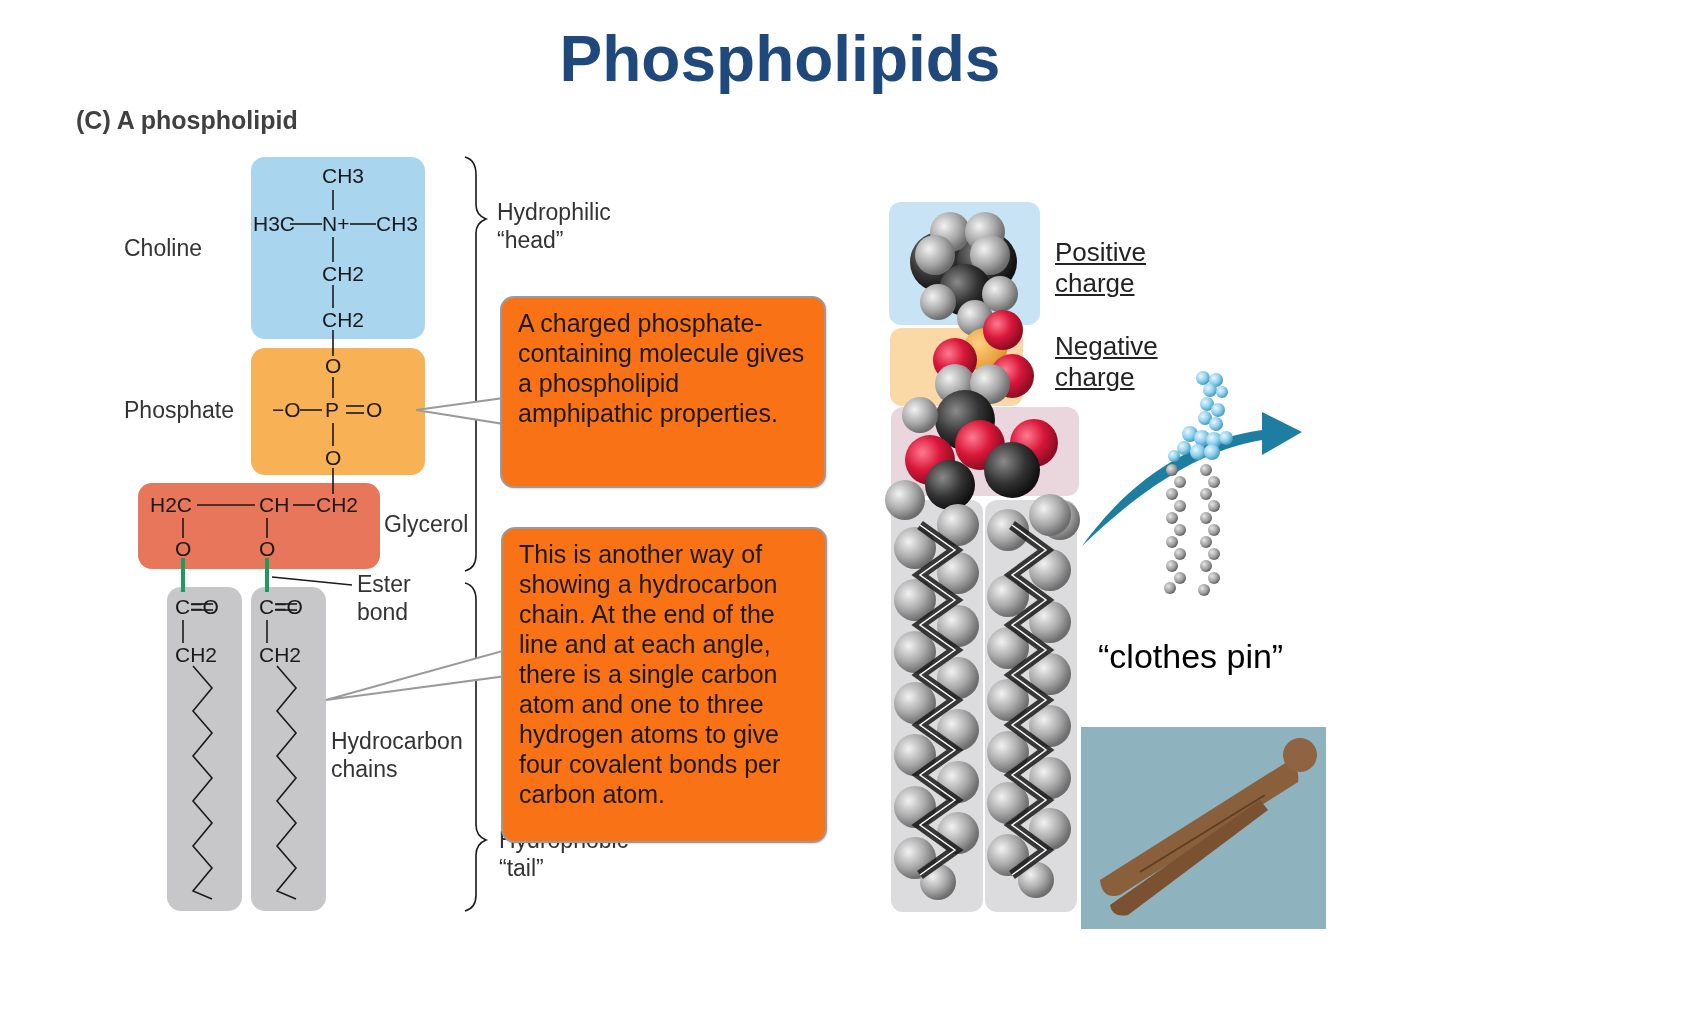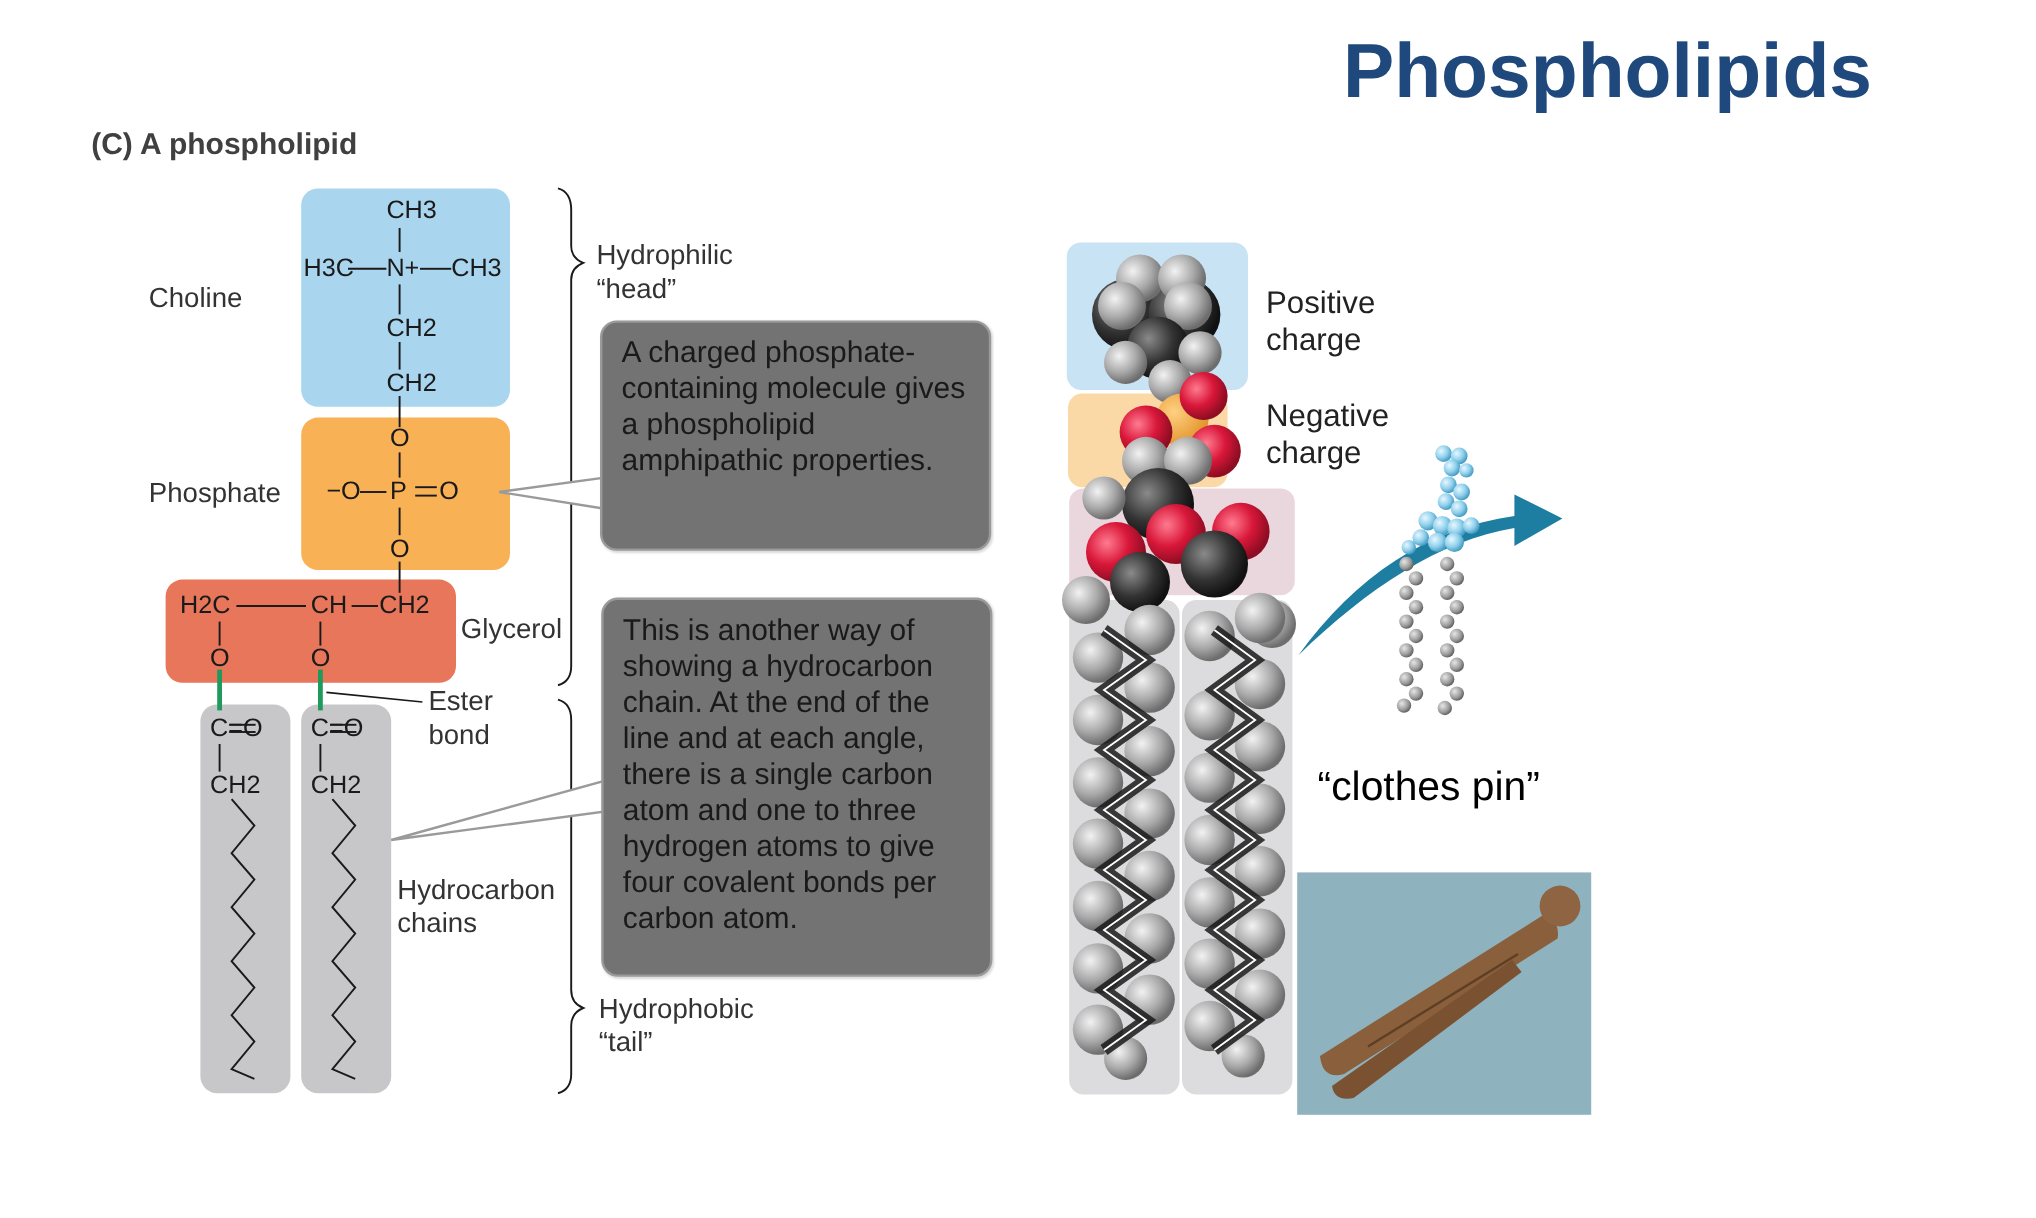--- a/index.html
+++ b/index.html
@@ -1,22 +1,22 @@
 <!DOCTYPE html>
 <html><head>
 <meta charset="utf-8">
 <style>
   html, body { margin:0; padding:0; background:#ffffff; }
   body { width:1697px; height:1015px; position:relative; overflow:hidden; font-family:"Liberation Sans", sans-serif; }
   .abs { position:absolute; }
-  .title { left:0; width:1560px; top:22px; text-align:right; font-size:64px; font-weight:bold; color:#1f497d; }
+  .title { left:0; width:1560px; top:22px; text-align:center; font-size:64px; font-weight:bold; color:#1f497d; }
   .subtitle { left:76px; top:106px; font-size:25px; font-weight:bold; color:#404040; }
   .lbl { font-size:23px; color:#333; line-height:28px; }
-  .callout { background:#737373; border:2px solid #9a9a9a; border-radius:14px; font-size:25px; color:#1a1a1a; line-height:30px; padding:10px 16px; box-sizing:border-box; box-shadow:1px 1px 2px rgba(0,0,0,0.15); }
-  .shape-lbl { font-size:26px; color:#222; line-height:31px; }
+  .callout { background:#f97316; border:2px solid #9a9a9a; border-radius:14px; font-size:25px; color:#1a1a1a; line-height:30px; padding:10px 16px; box-sizing:border-box; box-shadow:1px 1px 2px rgba(0,0,0,0.15);margin-top:29px; }
+  .shape-lbl { font-size:26px; color:#222; line-height:31px;text-decoration:underline; }
   .clothes { font-size:34px; color:#000; line-height:40px; }
 </style>
 </head>
 <body>
 
 <div class="abs title">Phospholipids</div>
 <div class="abs subtitle">(C)  A phospholipid</div>
 
 <svg class="abs" style="left:0;top:0" width="1697" height="1015">
 

